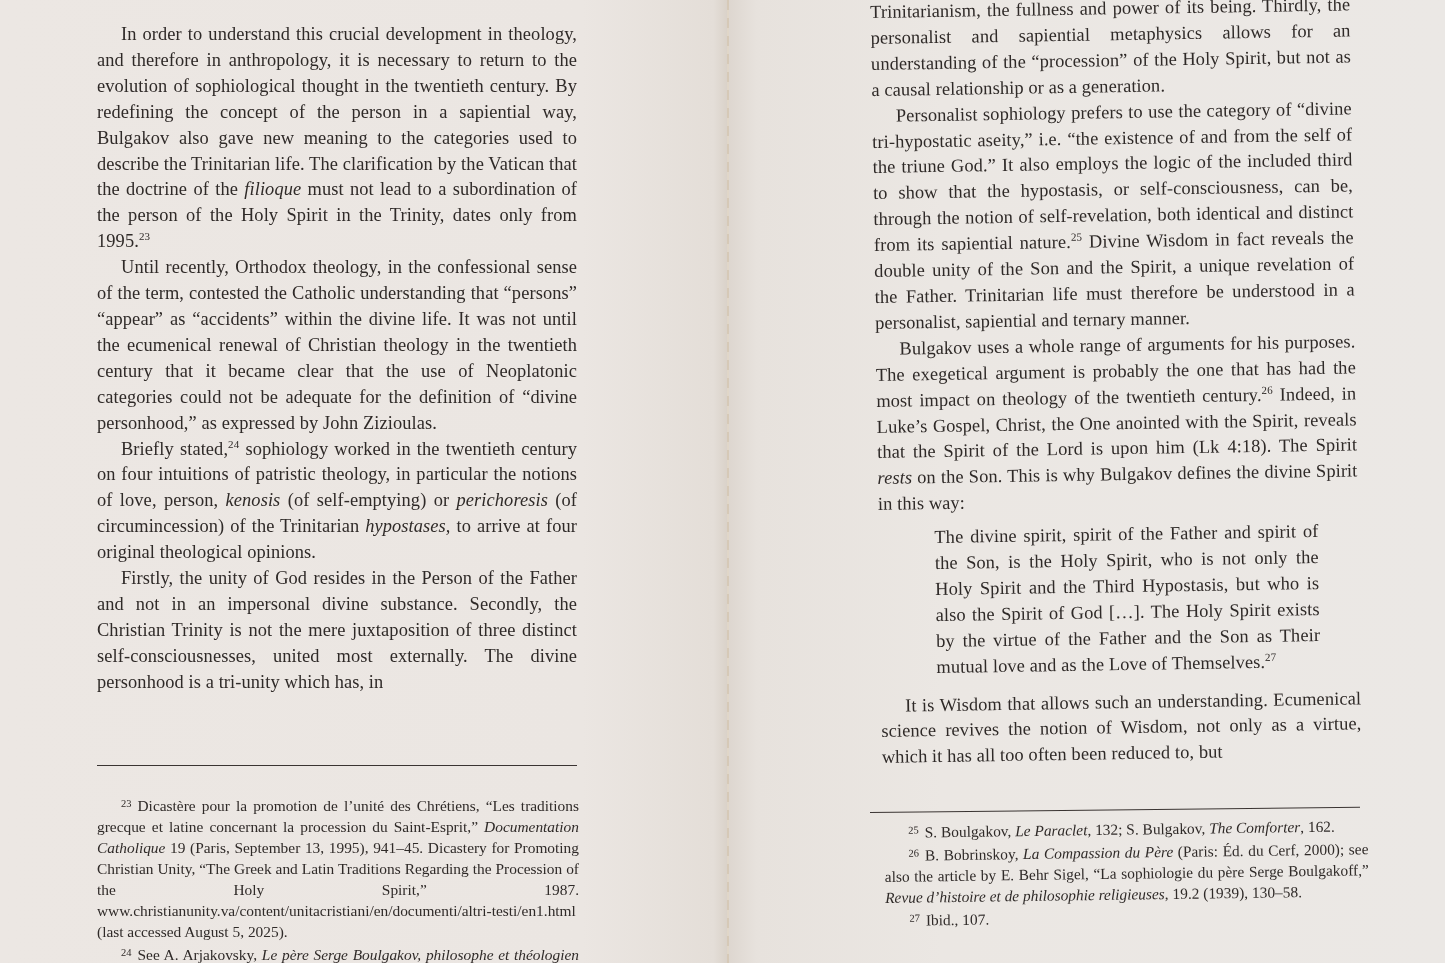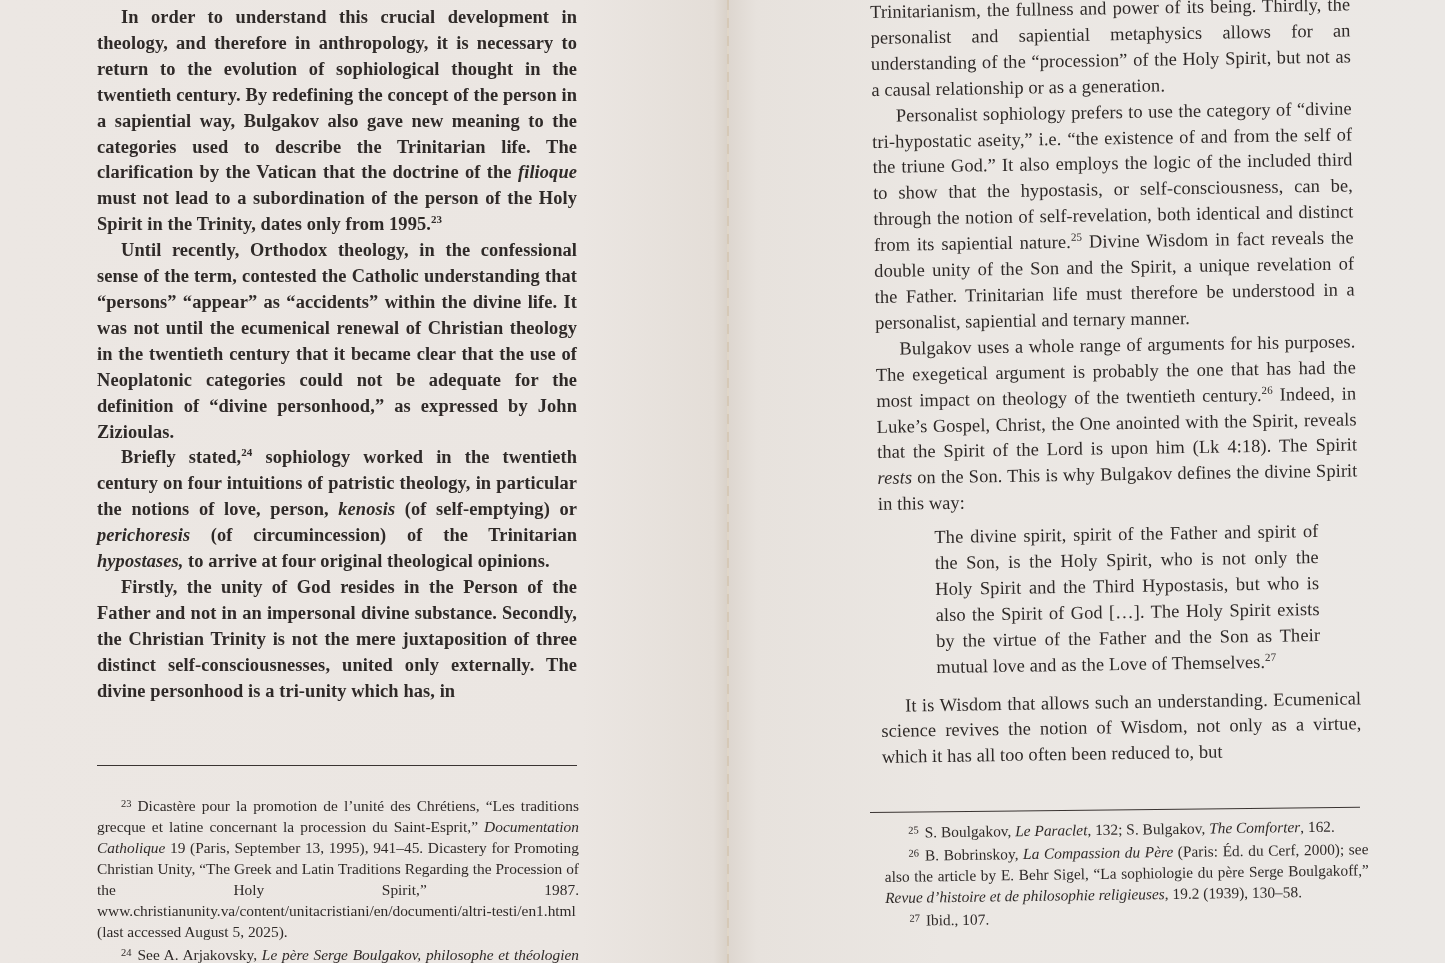--- a/index.html
+++ b/index.html
@@ -24,21 +24,21 @@
     position:absolute; left:727px; top:0; width:2px; height:963px;
     background:repeating-linear-gradient(180deg,#d6c9b7 0 10px,#e0d6c8 10px 18px);
   }
   .text-block {
     position:absolute;
     font-size:18.4px;
     line-height:25.9px;
     text-align:justify;
     letter-spacing:0.1px;
   }
-  .left-body { left:97px; top:5px; width:480px;font-weight:bold; }
+  .left-body { left:97px; top:22px; width:480px; }
   .right-body { left:870px; top:0px; width:480px; transform:rotate(-0.9deg); transform-origin:0 0; }
   p { margin:0; text-indent:24px; }
   p.noindent { text-indent:0; }
   sup { font-size:11px; line-height:0; vertical-align:7px; }
   em { font-style:italic; }
   .blockquote {
     margin:8px 40px 12px 56px; text-indent:0;
   }
   .rule {
     position:absolute; height:1px; background:#3a3432;
@@ -60,21 +60,21 @@
 <body>
 
 <div class="page page-left"></div>
 <div class="page page-right"></div>
 <div class="gutter"></div>
 
 <div class="text-block left-body">
     <p><span>In order to understand this crucial development in theology, and therefore in anthropology, it is necessary to return to the evolution of sophiological thought in the twentieth century. By redefining the concept of the person in a sapiential way, Bulgakov also gave new meaning to the categories used to describe the Trinitarian life. The clarification by the Vatican that the doctrine of the </span><em>filioque</em><span> must not lead to a subordination of the person of the Holy Spirit in the Trinity, dates only from 1995.</span><sup>23</sup></p>
     <p><span>Until recently, Orthodox theology, in the confessional sense of the term, contested the Catholic understanding that “persons” “appear” as “accidents” within the divine life. It was not until the ecumenical renewal of Christian theology in the twentieth century that it became clear that the use of Neoplatonic categories could not be adequate for the definition of “divine personhood,” as expressed by John Zizioulas.</span></p>
     <p><span>Briefly stated,</span><sup>24</sup><span> sophiology worked in the twentieth century on four intuitions of patristic theology, in particular the notions of love, person, </span><em>kenosis</em><span> (of self-emptying) or </span><em>perichoresis</em><span> (of circumincession) of the Trinitarian </span><em>hypostases,</em><span> to arrive at four original theological opinions.</span></p>
-    <p><span>Firstly, the unity of God resides in the Person of the Father and not in an impersonal divine substance. Secondly, the Christian Trinity is not the mere juxtaposition of three distinct self-consciousnesses, united only externally. The divine personhood is a tri-unity which has, in</span></p>
+    <p><span>Firstly, the unity of God resides in the Person of the Father and not in an impersonal divine substance. Secondly, the Christian Trinity is not the mere juxtaposition of three distinct self-consciousnesses, united most externally. The divine personhood is a tri-unity which has, in</span></p>
   </div>
 <div class="rule rule-left"></div>
 <div class="notes notes-left">
     <p class="note"><span class="num">23</span><span>Dicastère pour la promotion de l’unité des Chrétiens, “Les traditions grecque et latine concernant la procession du Saint-Esprit,” </span><em>Documentation Catholique</em><span> 19 (Paris, September 13, 1995), 941–45. Dicastery for Promoting Christian Unity, “The Greek and Latin Traditions Regarding the Procession of the Holy Spirit,” 1987. www.christianunity.va/content/unitacristiani/en/documenti/altri-testi/en1.html (last accessed August 5, 2025).</span></p>
     <p class="note"><span class="num">24</span><span>See A. Arjakovsky, </span><em>Le père Serge Boulgakov, philosophe et théologien chrétien</em><span> (Paris: Parole et Silence, 2006).</span></p>
   </div>
 
 <div class="text-block right-body">
   <div>
       <p class="noindent"><span>Trinitarianism, the fullness and power of its being. Thirdly, the personalist and sapiential metaphysics allows for an understanding of the “procession” of the Holy Spirit, but not as a causal relationship or as a generation.</span></p>

